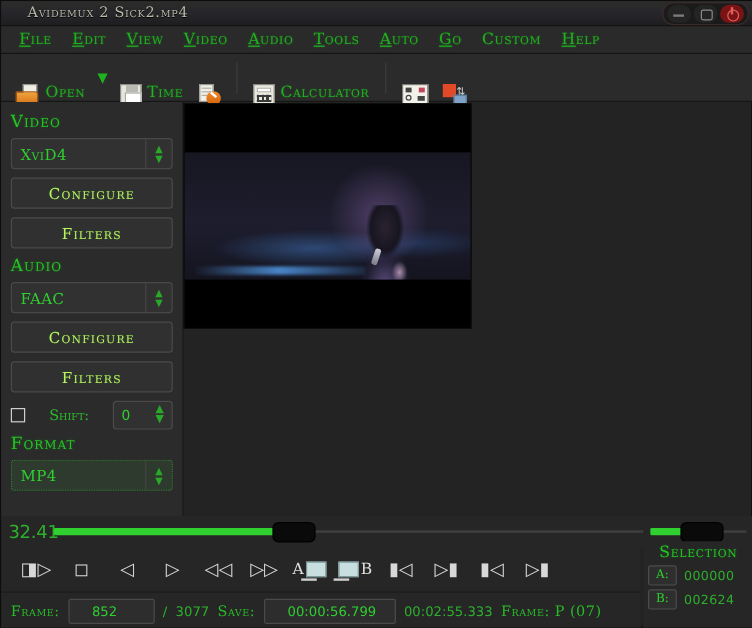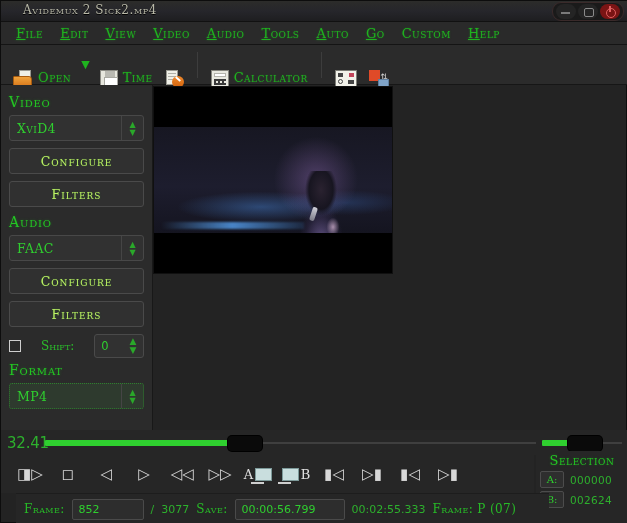--- a/index.html
+++ b/index.html
@@ -261,31 +261,31 @@
   }
   .selrow { display:flex; align-items:center; gap:6px; margin-top:3px; }
   .selbtn { width:24px; height:17px; background:#2e2e2e; border:1px solid #4c4c4c;
       border-radius:2px; display:flex; align-items:center; justify-content:center;
       font-family:"DejaVu Serif", serif; font-size:10px; color:#2fcf2f; cursor:default; }
   .selval { font-size:10.5px; color:#2db02d; font-family:"DejaVu Sans", sans-serif;
       letter-spacing:.3px; }
 
   
   #statusbar {
-    position:absolute; left:15px; top:492px; width:533px; height:31px;
+    position:absolute; left:0; top:492px; width:533px; height:31px;
     background:#262626; display:flex; align-items:center; gap:7px;
     padding-left:8px; border-top:1px solid #1d1d1d;
   }
   .sb-lbl {
     font-family:"DejaVu Serif", serif; font-variant:small-caps;
     font-size:12px; color:#27bb27; letter-spacing:.4px; white-space:nowrap;
   }
   .sb-field {
     height:21px; background:#2d2d2d; border:1px solid #4a4a4a; border-radius:2px;
-    display:flex; align-items:center; padding:0 6px;
+    display:flex; align-items:center; padding:0 19px;
     font-size:11px; color:#2fcf2f; font-family:"DejaVu Sans", sans-serif;
   }
   #frame-field { width:72px; }
   #time-field { width:110px; }
   .sb-plain { font-size:11px; color:#2db02d; font-family:"DejaVu Sans", sans-serif;
       white-space:nowrap; }
   #bottom-fill {
     position:absolute; left:0; top:429px; width:627px; height:94px;
     background:#262626; z-index:-1;
   }

